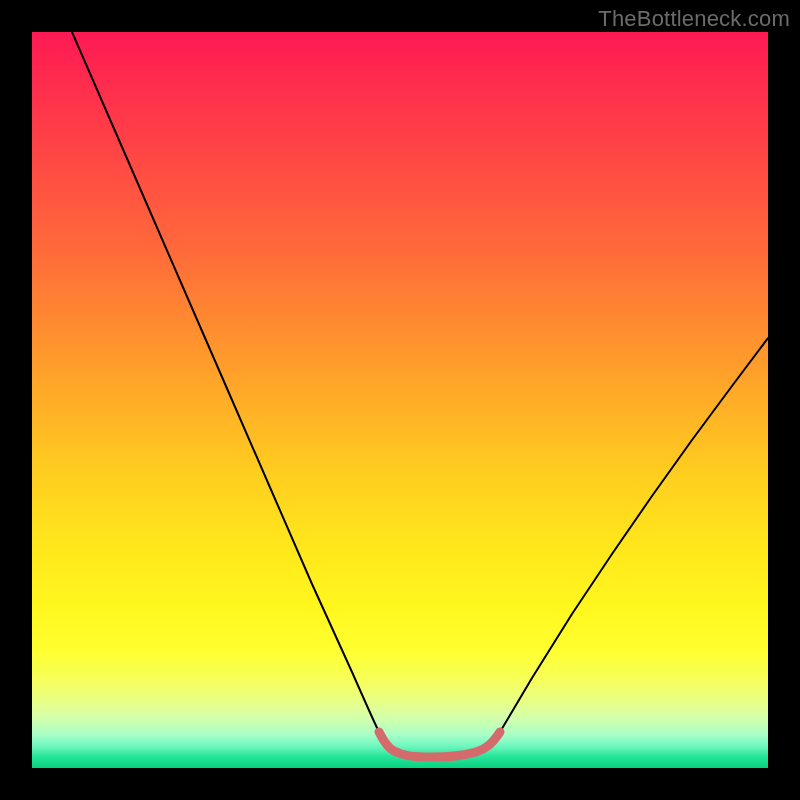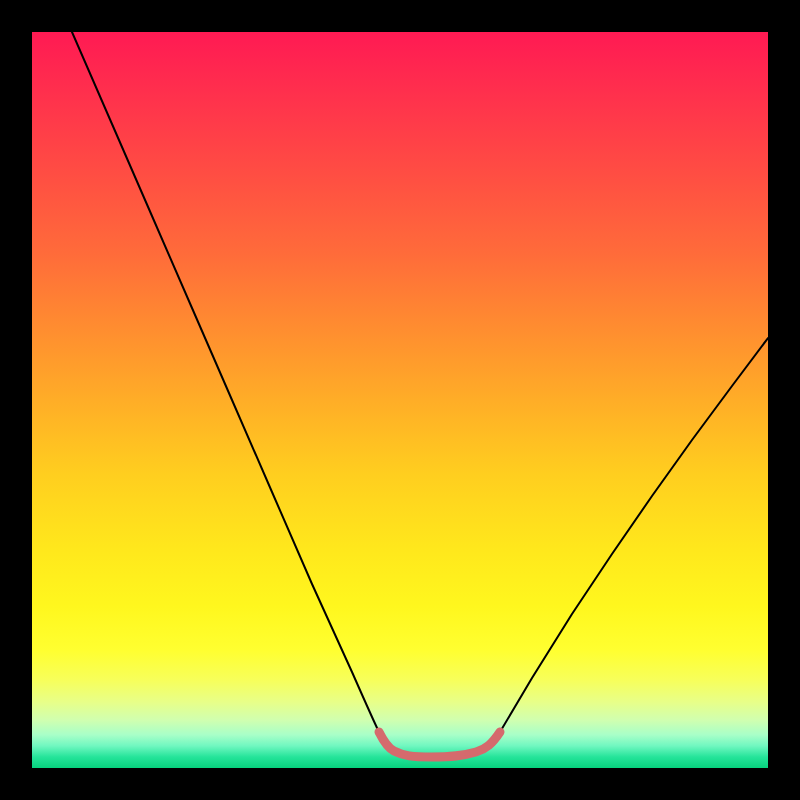--- a/index.html
+++ b/index.html
@@ -101,13 +101,14 @@
                L 736 306" stroke="#000" stroke-width="2" stroke-linecap="round" stroke-linejoin="round"></path>
 
       <path fill="none" d="M 347 700
                C 352 710, 356 716, 362 719
                C 372 724, 380 725, 400 725
                C 420 725, 430 724, 444 720
                C 454 717, 460 712, 468 700" stroke="#d56a6d" stroke-width="9" stroke-linecap="round" stroke-linejoin="round"></path>
     </svg>
   </div>
 
+  <div class="watermark">TheBottleneck.com</div>
 </div>
 
 </body></html>

